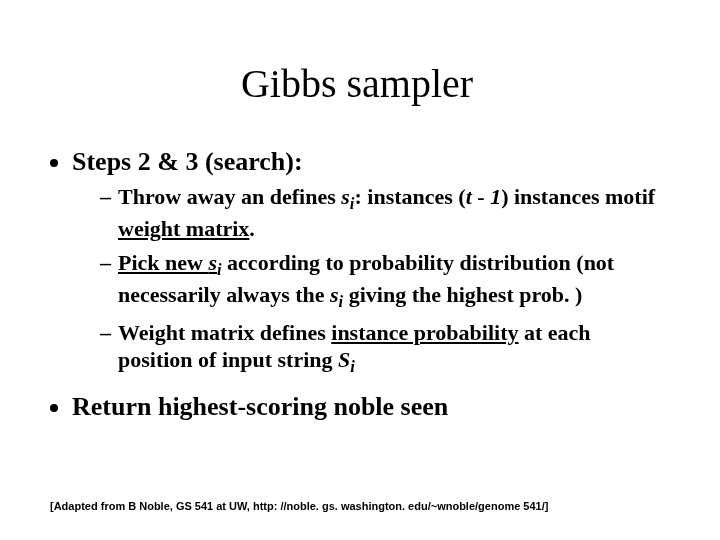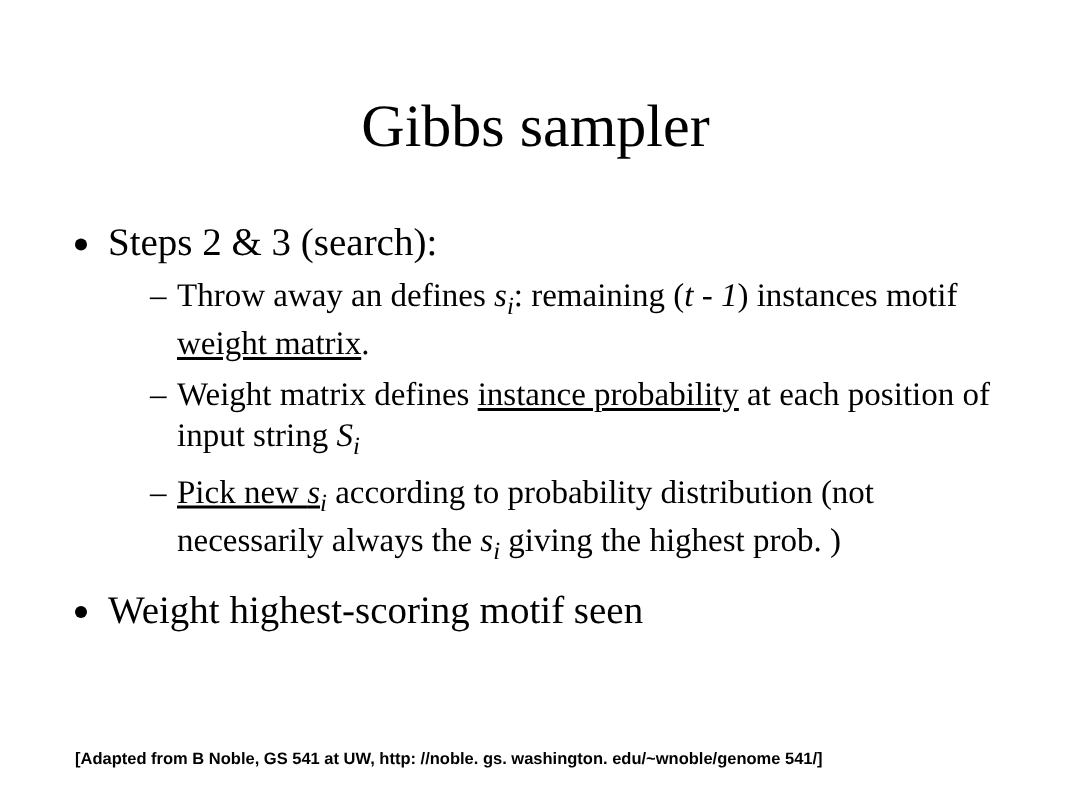--- a/index.html
+++ b/index.html
@@ -22,20 +22,21 @@
     text-align: center;
     font-size: 40px;
     font-weight: normal;
     margin: 20px 0 40px 0;
   }
   ul.level1 {
     list-style: disc;
     margin: 0;
     padding-left: 28px;
     font-size: 26px;
+    font-weight: bold;
   }
   ul.level1 > li {
     margin-bottom: 10px;
   }
   ul.level2 {
     list-style: none;
     margin: 6px 0 14px 0;
     padding-left: 28px;
     font-size: 22px;
     line-height: 1.25;
@@ -72,35 +73,35 @@
   <div class="title">Gibbs sampler</div>
 
   <ul class="level1">
 
     <li>
       <span>Steps 2 &amp; 3 (search):</span>
 
       <ul class="level2">
 
         <li>
-          <span>Throw away an defines </span><span class="ital">s</span><span class="sub">i</span><span>: remaining (</span><span class="ital">t</span><span> - </span><span class="ital">1</span><span>) instances motif </span><span class="u">weight matrix</span><span>.</span>
+          <span>Throw away an defines </span><span class="ital">s</span><span class="sub">i</span><span>: instances (</span><span class="ital">t</span><span> - </span><span class="ital">1</span><span>) instances motif </span><span class="u">weight matrix</span><span>.</span>
+        </li>
+
+        <li>
+          <span class="u"><span>Pick new </span><span class="ital">s</span><span class="sub">i</span></span><span> according to probability distribution (not necessarily always the </span><span class="ital">s</span><span class="sub">i</span><span>  giving the highest prob. )</span>
         </li>
 
         <li>
           <span>Weight matrix defines </span><span class="u">instance probability</span><span> at each position of input string </span><span class="ital">S</span><span class="sub">i</span>
         </li>
 
-        <li>
-          <span class="u"><span>Pick new </span><span class="ital">s</span><span class="sub">i</span></span><span> according to probability distribution (not necessarily always the </span><span class="ital">s</span><span class="sub">i</span><span>  giving the highest prob. )</span>
-        </li>
-
       </ul>
     </li>
 
     <li>
-      <span>Weight highest-scoring motif seen</span>
+      <span>Return highest-scoring noble seen</span>
     </li>
 
   </ul>
 
   <div class="footer">[Adapted from B Noble, GS 541 at UW, http: //noble. gs. washington. edu/~wnoble/genome 541/]</div>
 
 </div>
 
 </body></html>

